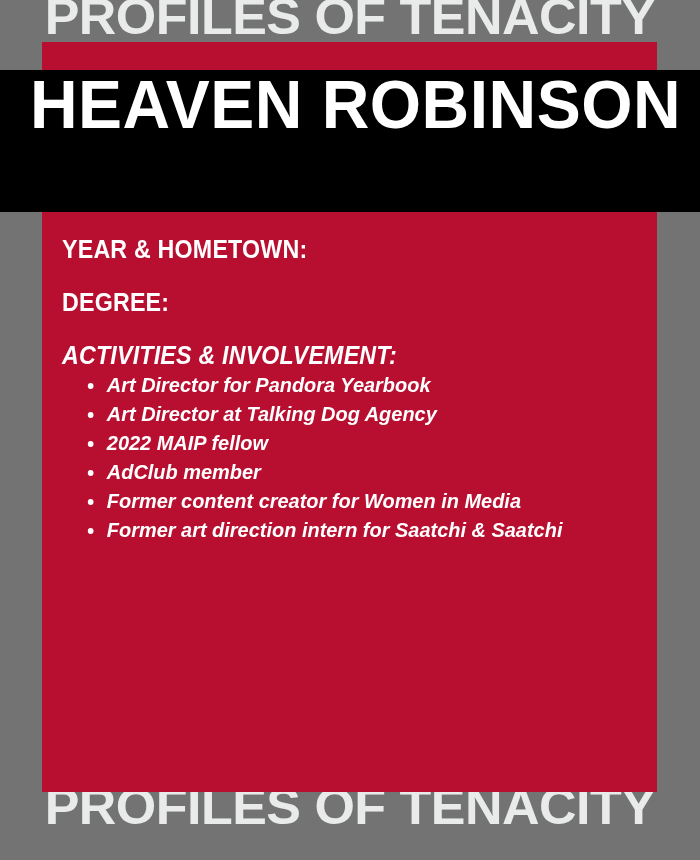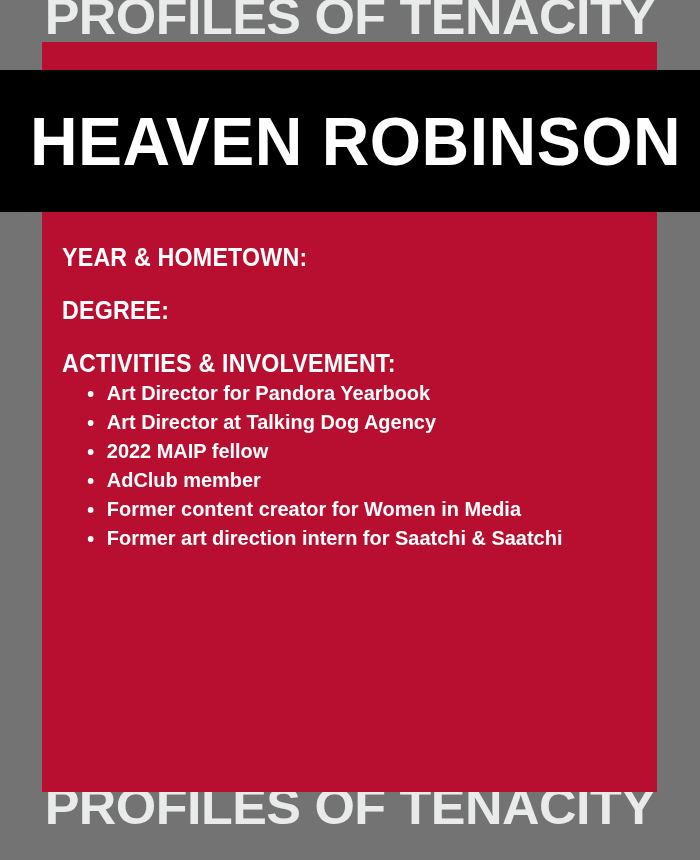--- a/index.html
+++ b/index.html
@@ -61,50 +61,50 @@
   
   .name-banner {
     position: absolute;
     left: 0;
     top: 70px;
     width: 700px;
     height: 142px;
     background: #000000;
     z-index: 3;
     display: flex;
-    align-items: center;
   }
   .name-title {
     color: #ffffff;
     font-family: "Liberation Sans", sans-serif;
     font-weight: 700;
     font-size: 68px;
     line-height: 1;
     letter-spacing: 0.5px;
     margin-left: 30px;
     transform: scaleX(0.97);
     transform-origin: left center;
     white-space: nowrap;
   }
 
   
   .card-body {
     position: absolute;
     left: 62px;
-    top: 244px;
+    top: 236px;
     width: 575px;
     z-index: 4;
     color: #ffffff;
   }
 
   .section {
     margin-bottom: 26px;
   }
   .section:last-child {
     margin-bottom: 8px;
+    font-style: italic;
   }
 
   .section-heading {
     font-family: "Liberation Sans", sans-serif;
     font-weight: 700;
     font-size: 25px;
     line-height: 1.08;
     letter-spacing: 0.2px;
     color: #ffffff;
     margin: 0 0 2px 0;

